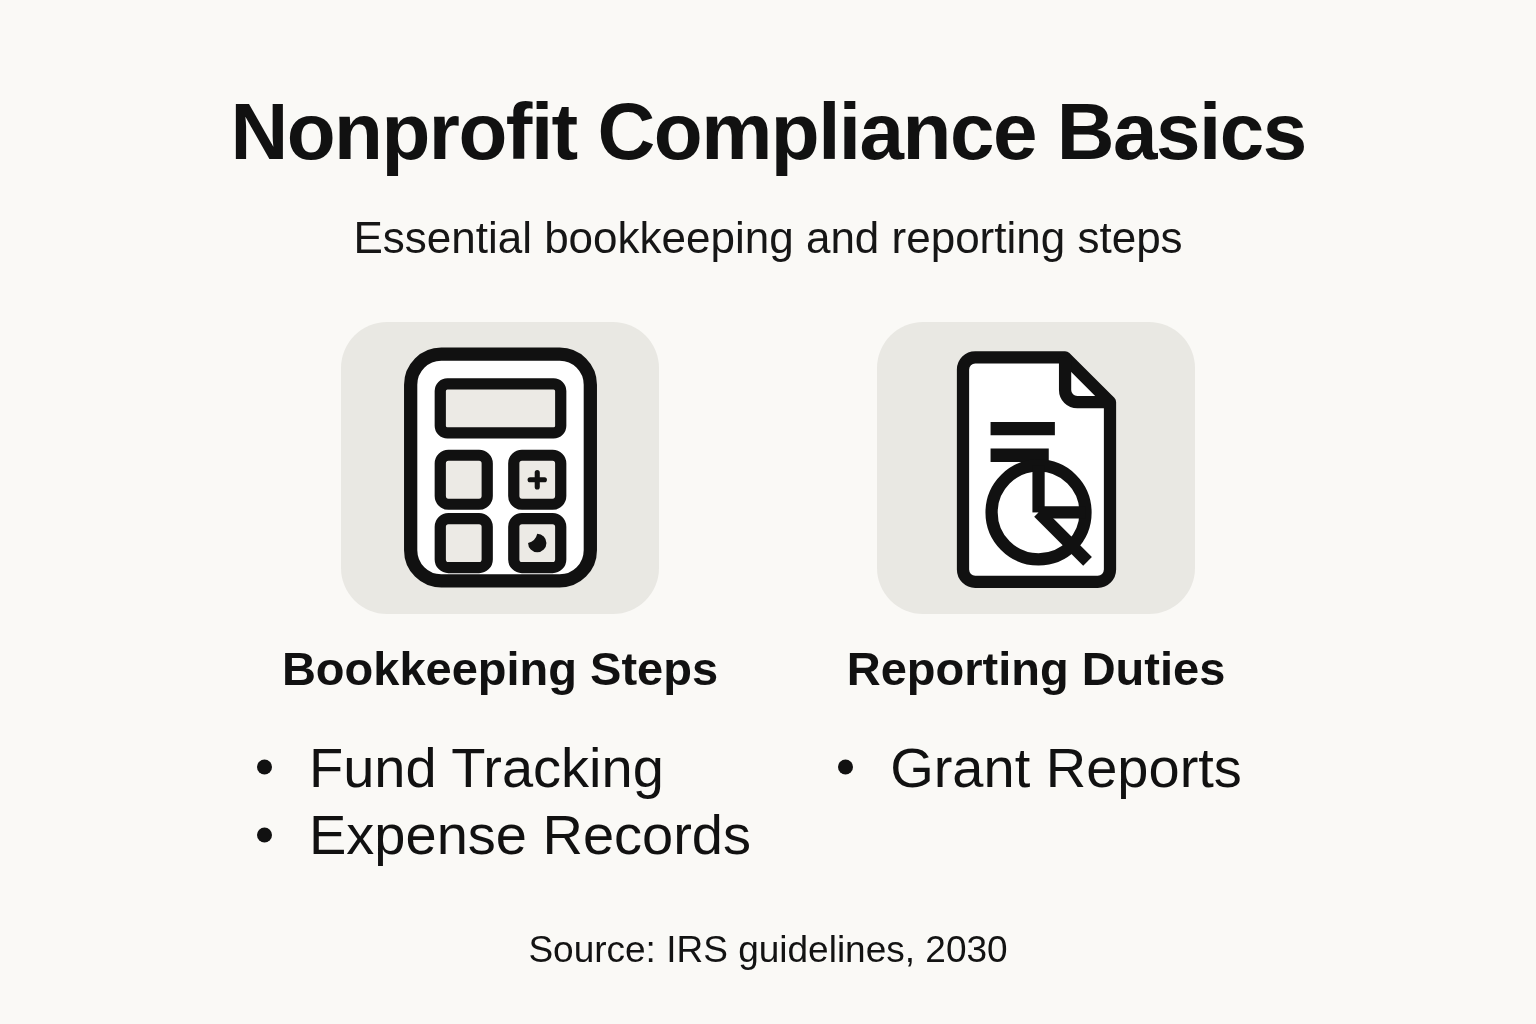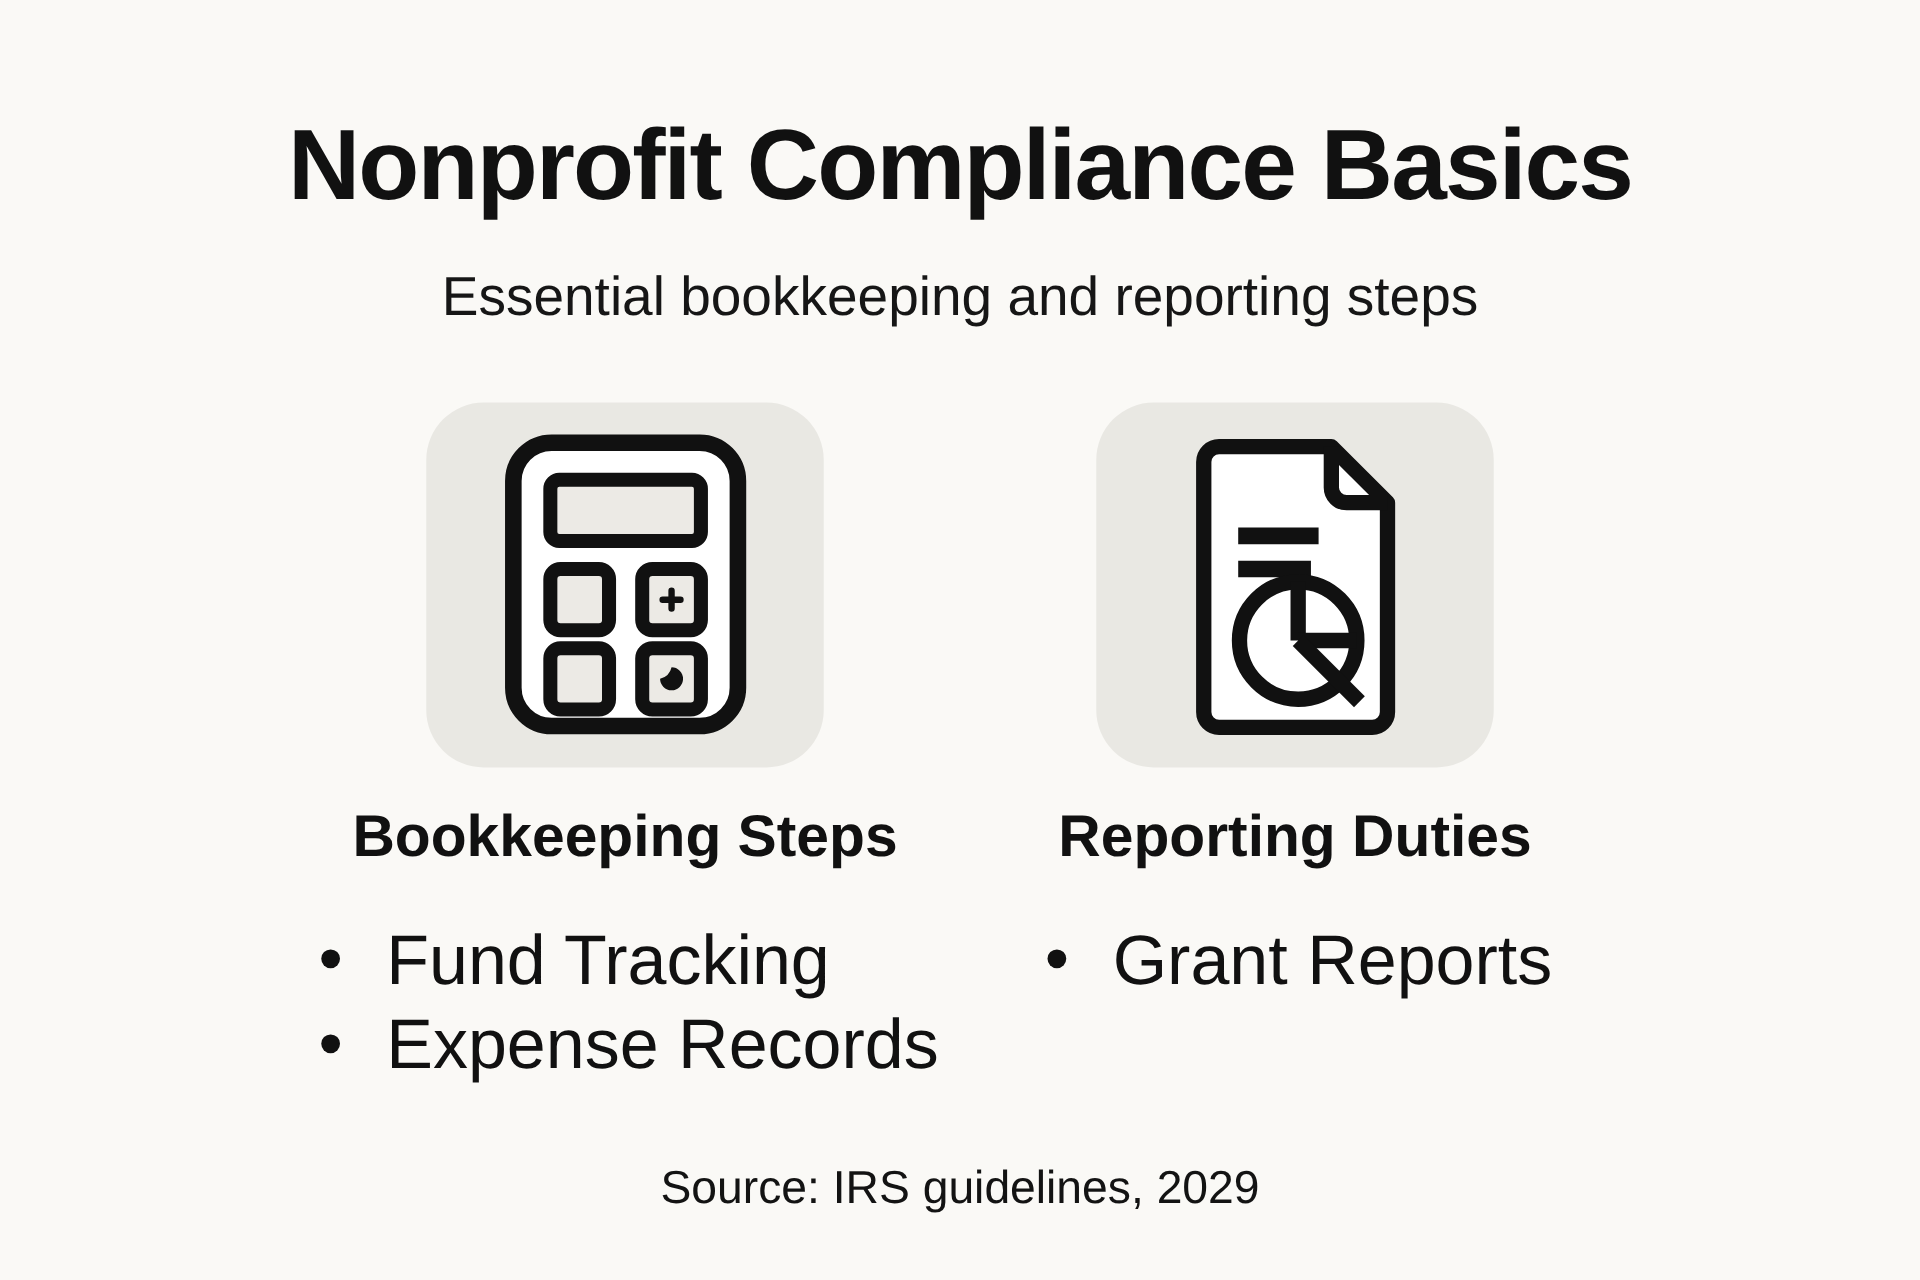--- a/index.html
+++ b/index.html
@@ -149,15 +149,15 @@
         </span>
       </div>
       <h2 class="column-heading">Reporting Duties</h2>
       <ul class="bullet-list">
         <li>Grant Reports</li>
       </ul>
     </div>
 
   </div>
 
-  <p class="source-note">Source: IRS guidelines, 2029</p>
+  <p class="source-note">Source: IRS guidelines, 2030</p>
 
 </div>
 
 </body></html>

